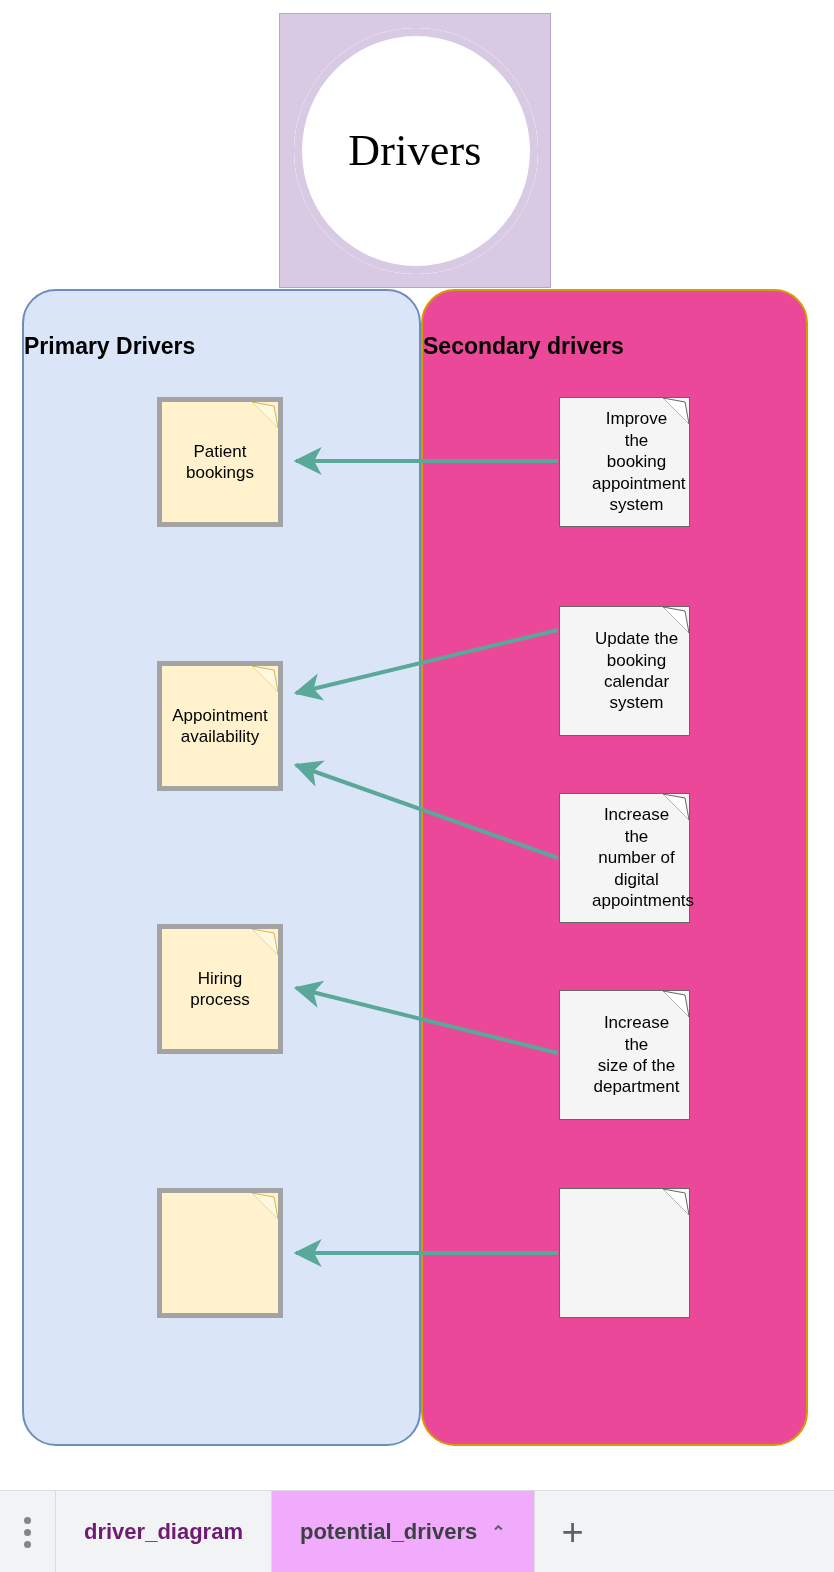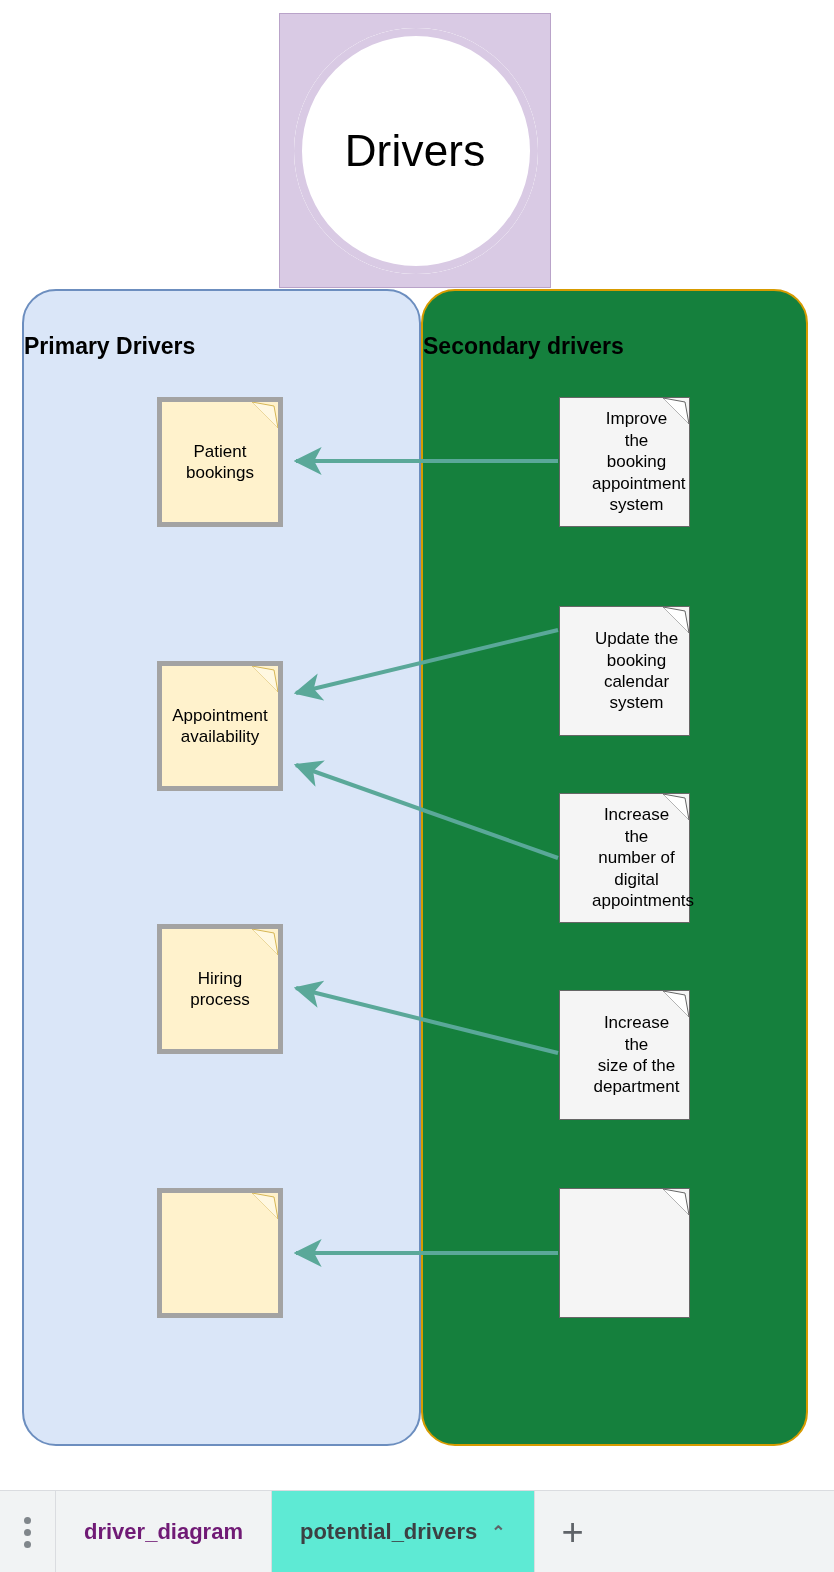--- a/index.html
+++ b/index.html
@@ -50,20 +50,21 @@
     box-shadow: inset 0 0 0 8px #d9cae4, inset 0 0 0 16px #ffffff;
     box-sizing: border-box;
   }
   .root-label {
     position: relative;
     z-index: 3;
     font-size: 44px;
     color: #000000;
     line-height: 1;
     letter-spacing: 0.2px;
+    font-family: Liberation Serif, serif;
   }
 
   
   .container-box {
     position: absolute;
     box-sizing: border-box;
   }
   .container-primary {
     left: 22px;
     top: 289px;
@@ -71,21 +72,21 @@
     height: 1157px;
     background: #dae6f8;
     border: 2px solid #6c8ebf;
     border-radius: 34px;
   }
   .container-secondary {
     left: 421px;
     top: 289px;
     width: 387px;
     height: 1157px;
-    background: #15803d;
+    background: #ec4899;
     border: 2px solid #d79b00;
     border-radius: 34px;
   }
   .container-title {
     position: absolute;
     top: 42px;
     left: 0;
     width: 100%;
     font-size: 23px;
     font-weight: bold;
@@ -181,21 +182,21 @@
     align-items: center;
     justify-content: center;
     padding: 0 28px;
     font-size: 22px;
     color: #701a75;
     font-weight: bold;
     border-right: 1px solid #dadce0;
     white-space: nowrap;
   }
   .tab.active {
-    background: #5eead4;
+    background: #f0abfc;
     color: #3c4043;
   }
   .tab .chev {
     margin-left: 14px;
     font-size: 17px;
     color: #5f6368;
     line-height: 1;
   }
   .tab-add {
     width: 76px;

